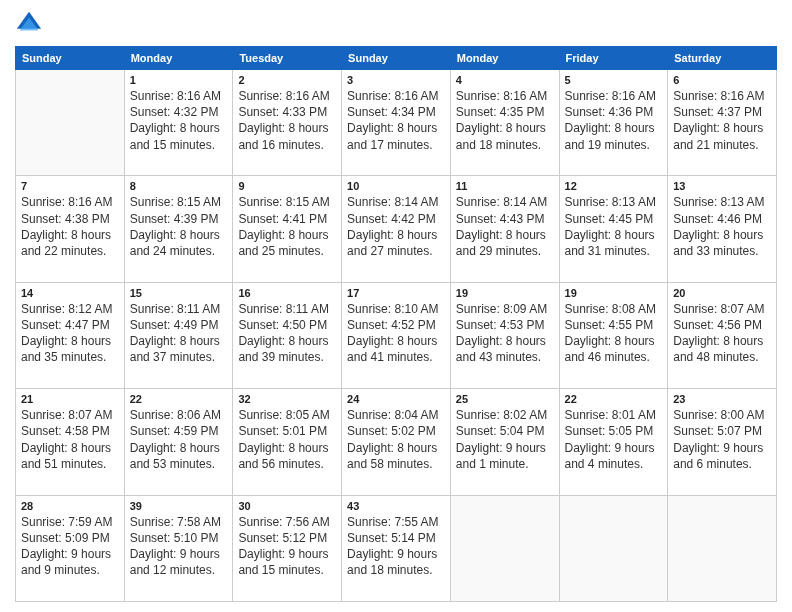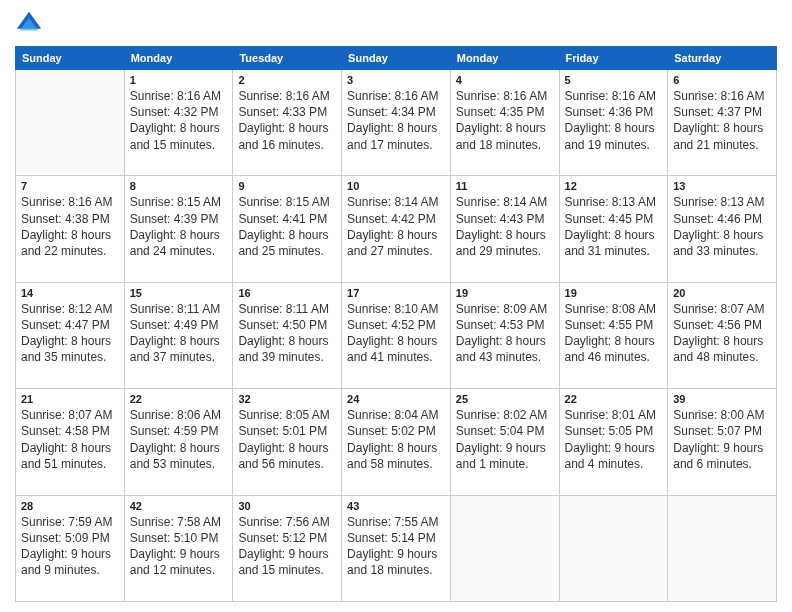--- a/index.html
+++ b/index.html
@@ -230,31 +230,31 @@
           </td>
           <td>
             <div class="day-number">25</div>
             <div class="day-info">Sunrise: 8:02 AM<br>Sunset: 5:04 PM<br>Daylight: 9 hours<br>and 1 minute.</div>
           </td>
           <td>
             <div class="day-number">22</div>
             <div class="day-info">Sunrise: 8:01 AM<br>Sunset: 5:05 PM<br>Daylight: 9 hours<br>and 4 minutes.</div>
           </td>
           <td>
-            <div class="day-number">39</div>
+            <div class="day-number">23</div>
             <div class="day-info">Sunrise: 8:00 AM<br>Sunset: 5:07 PM<br>Daylight: 9 hours<br>and 6 minutes.</div>
           </td>
         </tr>
         <tr>
           <td>
             <div class="day-number">28</div>
             <div class="day-info">Sunrise: 7:59 AM<br>Sunset: 5:09 PM<br>Daylight: 9 hours<br>and 9 minutes.</div>
           </td>
           <td>
-            <div class="day-number">42</div>
+            <div class="day-number">39</div>
             <div class="day-info">Sunrise: 7:58 AM<br>Sunset: 5:10 PM<br>Daylight: 9 hours<br>and 12 minutes.</div>
           </td>
           <td>
             <div class="day-number">30</div>
             <div class="day-info">Sunrise: 7:56 AM<br>Sunset: 5:12 PM<br>Daylight: 9 hours<br>and 15 minutes.</div>
           </td>
           <td>
             <div class="day-number">43</div>
             <div class="day-info">Sunrise: 7:55 AM<br>Sunset: 5:14 PM<br>Daylight: 9 hours<br>and 18 minutes.</div>
           </td>

